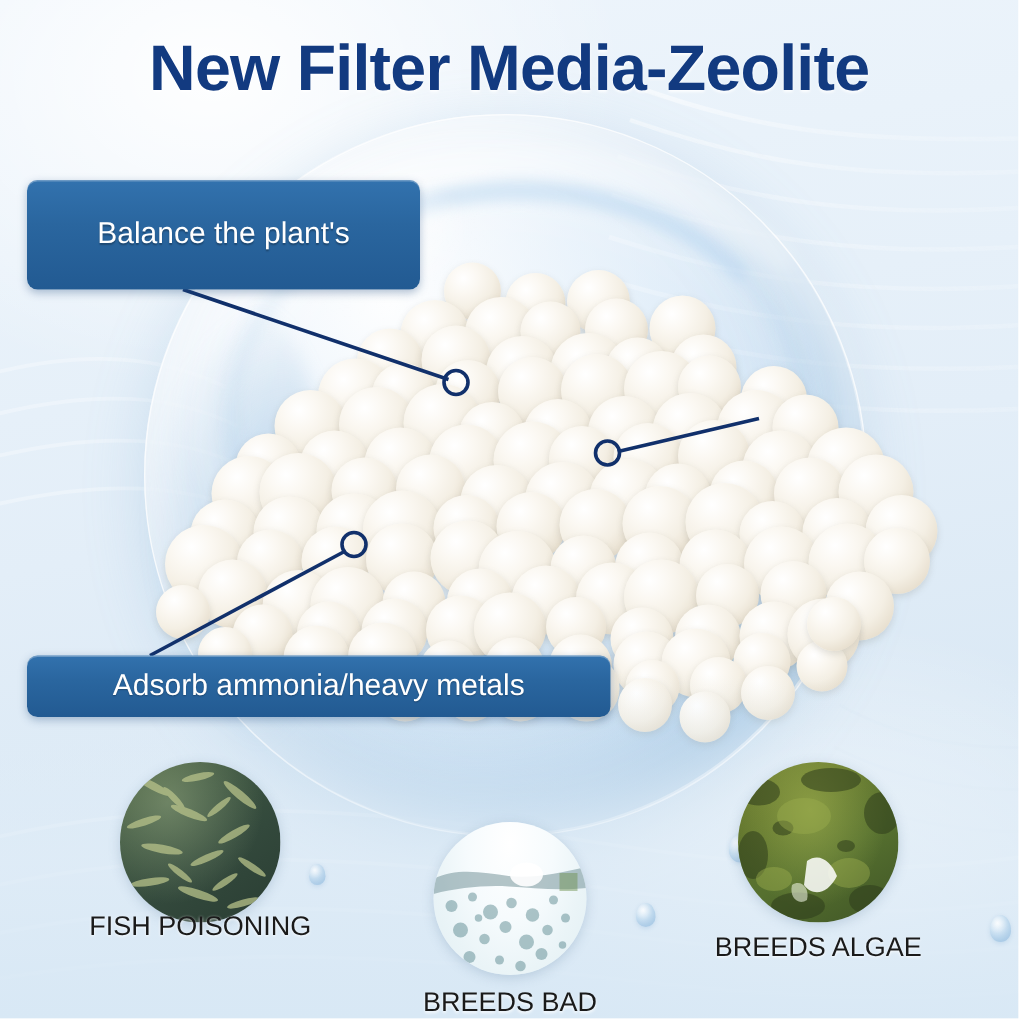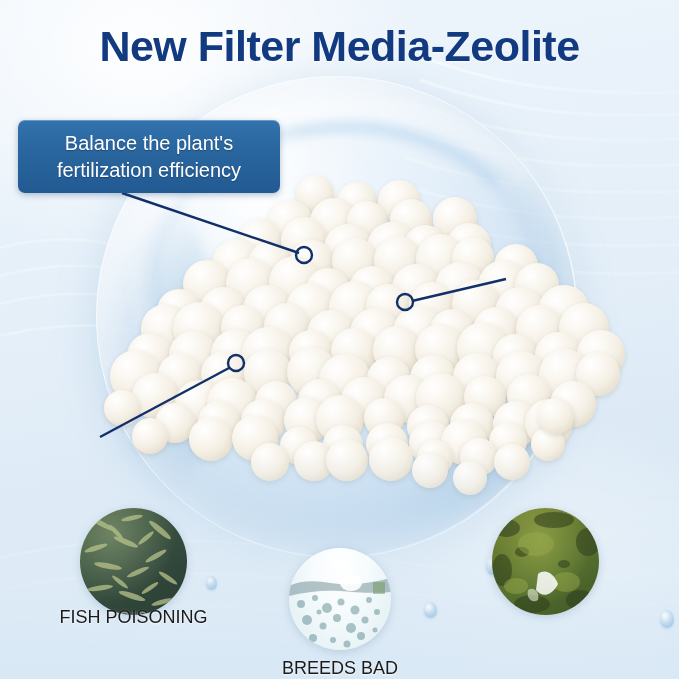--- a/index.html
+++ b/index.html
@@ -385,25 +385,27 @@
       <path d="M100,437 L229,368"></path>
       <circle cx="236" cy="363" r="8" fill="none"></circle>
     </g>
   </svg>
 
   <div class="title">New Filter Media-Zeolite</div>
 
   <div class="callout c1">
     <div>
       <span>Balance the plant's</span>
-      <span>fertilization efficiency</span>
     </div>
   </div>
 
 
+  <div class="callout c3">
+    <span>Adsorb ammonia/heavy metals</span>
+  </div>
 
   <div class="thumb-wrap" style="left:80px; top:508px;">
     <div class="thumb thumb-fish" style="width:107px; height:107px;">
       <svg class="thumb-noise" width="107" height="107" viewBox="0 0 107 107">
         <g fill="#b7c28a" opacity="0.75">
           <ellipse cx="22" cy="16" rx="13" ry="2.6" transform="rotate(28 22 16)"></ellipse>
           <ellipse cx="52" cy="10" rx="11" ry="2.4" transform="rotate(-12 52 10)"></ellipse>
           <ellipse cx="80" cy="22" rx="14" ry="2.8" transform="rotate(40 80 22)"></ellipse>
           <ellipse cx="16" cy="40" rx="12" ry="2.5" transform="rotate(-18 16 40)"></ellipse>
           <ellipse cx="46" cy="34" rx="13" ry="2.7" transform="rotate(22 46 34)"></ellipse>
@@ -470,15 +472,16 @@
         </g>
         <g fill="#9bae4e" opacity="0.45">
           <ellipse cx="44" cy="36" rx="18" ry="12"></ellipse>
           <ellipse cx="74" cy="74" rx="14" ry="10"></ellipse>
           <ellipse cx="24" cy="78" rx="12" ry="8"></ellipse>
         </g>
         <path d="M46,66 C54,60 62,66 66,76 C60,88 50,90 44,82 Z" fill="#ffffff" opacity="0.85"></path>
         <path d="M36,82 C42,78 48,84 46,92 C40,96 34,90 36,82 Z" fill="#e8eeda" opacity="0.6"></path>
       </svg>
     </div>
+    <div class="thumb-label" style="top:113px;">BREEDS ALGAE</div>
   </div>
 
 </div>
 
 </body></html>

